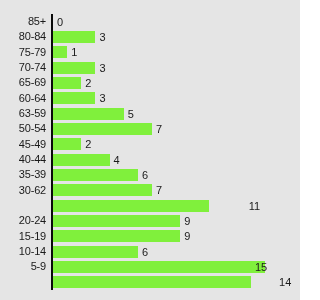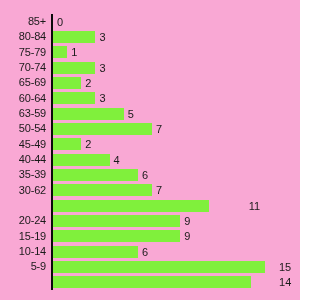--- a/index.html
+++ b/index.html
@@ -10,21 +10,21 @@
     width: 300px;
     height: 300px;
     background: #ffffff;
     font-family: "Liberation Sans", sans-serif;
     overflow: hidden;
   }
   #chart-root {
     position: relative;
     width: 300px;
     height: 300px;
-    background: #f9a8d4;
+    background: #e5e5e5;
   }
   #plot-area {
     position: absolute;
     left: 0;
     top: 14px;
     width: 300px;
     height: 276px;
   }
   #axis-line {
     position: absolute;
@@ -189,21 +189,21 @@
           <div class="cat-label">10-14</div>
           <div class="bar-wrap">
             <div class="bar" style="width: 84.9px; background: rgb(128, 240, 60);"></div>
             <div class="val-label" style="left: 84.9px;">6</div>
           </div>
         </div>
         <div class="bar-row">
           <div class="cat-label">5-9</div>
           <div class="bar-wrap">
             <div class="bar" style="width: 212.25px; background: rgb(128, 240, 60);"></div>
-            <div class="val-label" style="left: 222px;">15</div>
+            <div class="val-label" style="left: 198px;">15</div>
           </div>
         </div>
         <div class="bar-row">
           <div class="bar-wrap">
             <div class="bar" style="width: 198.1px; background: rgb(128, 240, 60);"></div>
             <div class="val-label" style="left: 198.1px; margin-left: 24px;">14</div>
           </div>
         </div>
       </div>
   </div>

